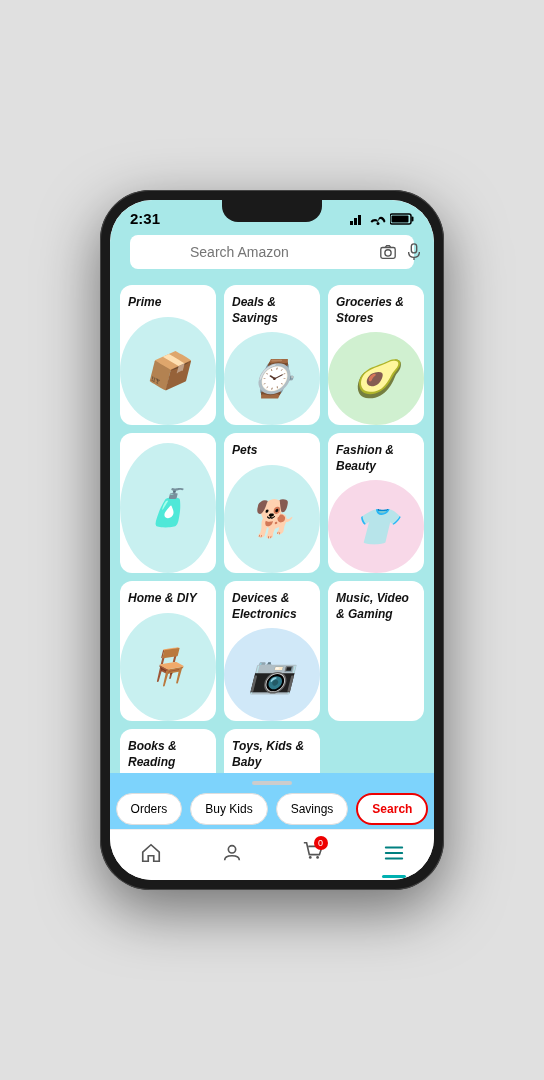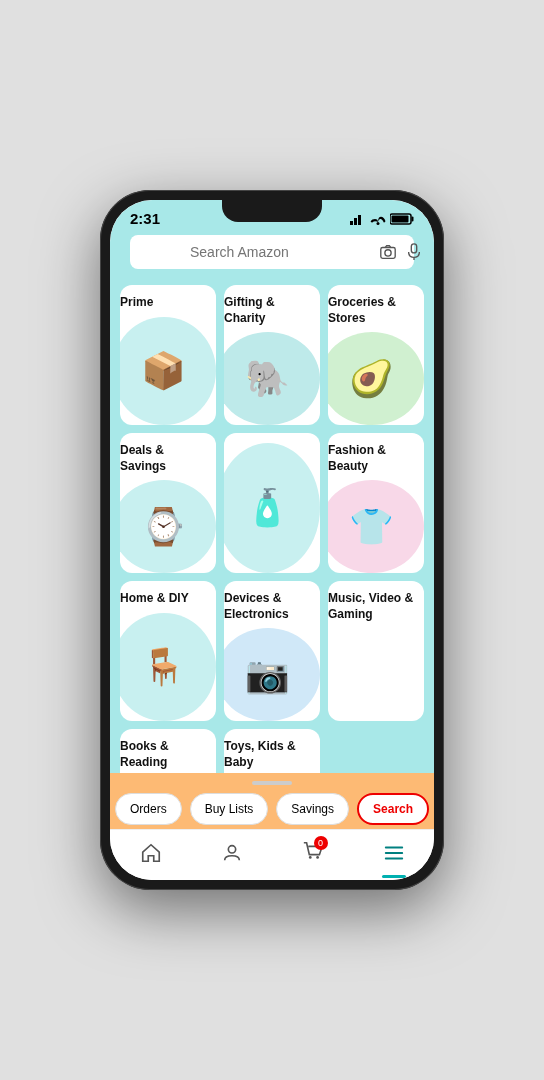--- a/index.html
+++ b/index.html
@@ -92,27 +92,28 @@
     }
     .grid {
       display: grid;
       grid-template-columns: repeat(3, 1fr);
       gap: 8px;
       margin-bottom: 8px;
     }
     .category-card {
       background: #fff;
       border-radius: 12px;
-      padding: 10px 8px 0 0;
+      padding: 10px 8px 0 8px;
       display: flex;
       flex-direction: column;
       cursor: pointer;
       min-height: 140px;
       position: relative;
       overflow: hidden;
+      font-style: italic;
     }
     .category-title {
       font-size: 12px;
       font-weight: 600;
       color: #111;
       line-height: 1.3;
       margin-bottom: 6px;
       z-index: 2;
     }
     .category-image {
@@ -124,21 +125,21 @@
       justify-content: center;
       margin: 0 -8px -0px -8px;
       min-height: 80px;
       overflow: hidden;
     }
     .emoji-img {
       font-size: 36px;
       text-align: center;
     }
     .bottom-scroll {
-      background: #fdba74;
+      background: #7dd3fc;
       padding: 8px 12px 4px;
     }
     .scroll-indicator {
       width: 40px;
       height: 4px;
       background: #ccc;
       border-radius: 2px;
       margin: 0 auto 8px;
     }
     .quick-actions {
@@ -262,47 +263,47 @@
     <div class="main-content">
       <div class="grid">
 
         <div class="category-card">
           <div class="category-title">Prime</div>
           <div class="category-image cat-bg-teal">
             <div class="emoji-img">📦</div>
           </div>
         </div>
 
-        <div class="category-card">
-          <div class="category-title">Gifting &amp; Charity</div>
-          <div class="category-image cat-bg-teal2">
-            <div class="emoji-img">🐘</div>
+
+        <div class="category-card">
+          <div class="category-title">Deals &amp; Savings</div>
+          <div class="category-image cat-bg-teal">
+            <div class="emoji-img">⌚</div>
           </div>
         </div>
 
         <div class="category-card">
           <div class="category-title">Groceries &amp; Stores</div>
           <div class="category-image cat-bg-green">
             <div class="emoji-img">🥑</div>
           </div>
         </div>
 
         <div class="category-card">
-          <div class="category-title">Deals &amp; Savings</div>
-          <div class="category-image cat-bg-teal">
-            <div class="emoji-img">⌚</div>
-          </div>
-        </div>
-
-        <div class="category-card">
           <div class="category-image cat-bg-teal">
             <div class="emoji-img">🧴</div>
           </div>
         </div>
 
+        <div class="category-card">
+          <div class="category-title">Pets</div>
+          <div class="category-image cat-bg-teal">
+            <div class="emoji-img">🐕</div>
+          </div>
+        </div>
 
         <div class="category-card">
           <div class="category-title">Fashion &amp; Beauty</div>
           <div class="category-image cat-bg-pink">
             <div class="emoji-img">👕</div>
           </div>
         </div>
 
         <div class="category-card">
           <div class="category-title">Home &amp; DIY</div>
@@ -333,21 +334,21 @@
 
         </div>
 
       </div>
     </div>
 
     <div class="bottom-scroll">
       <div class="scroll-indicator"></div>
       <div class="quick-actions">
         <button class="quick-btn">Orders</button>
-        <button class="quick-btn">Buy Lists</button>
+        <button class="quick-btn">Buy Kids</button>
         <button class="quick-btn">Savings</button>
         <button class="quick-btn highlighted">Search</button>
       </div>
     </div>
 
     <div class="tab-bar">
       <div class="tab-item">
         <svg width="22" height="22" viewBox="0 0 24 24">
           <path d="M3 11 L12 3 L21 11 L21 21 L15 21 L15 15 L9 15 L9 21 L3 21 Z" fill="none" stroke="#555" stroke-width="1.8"></path>
         </svg>

